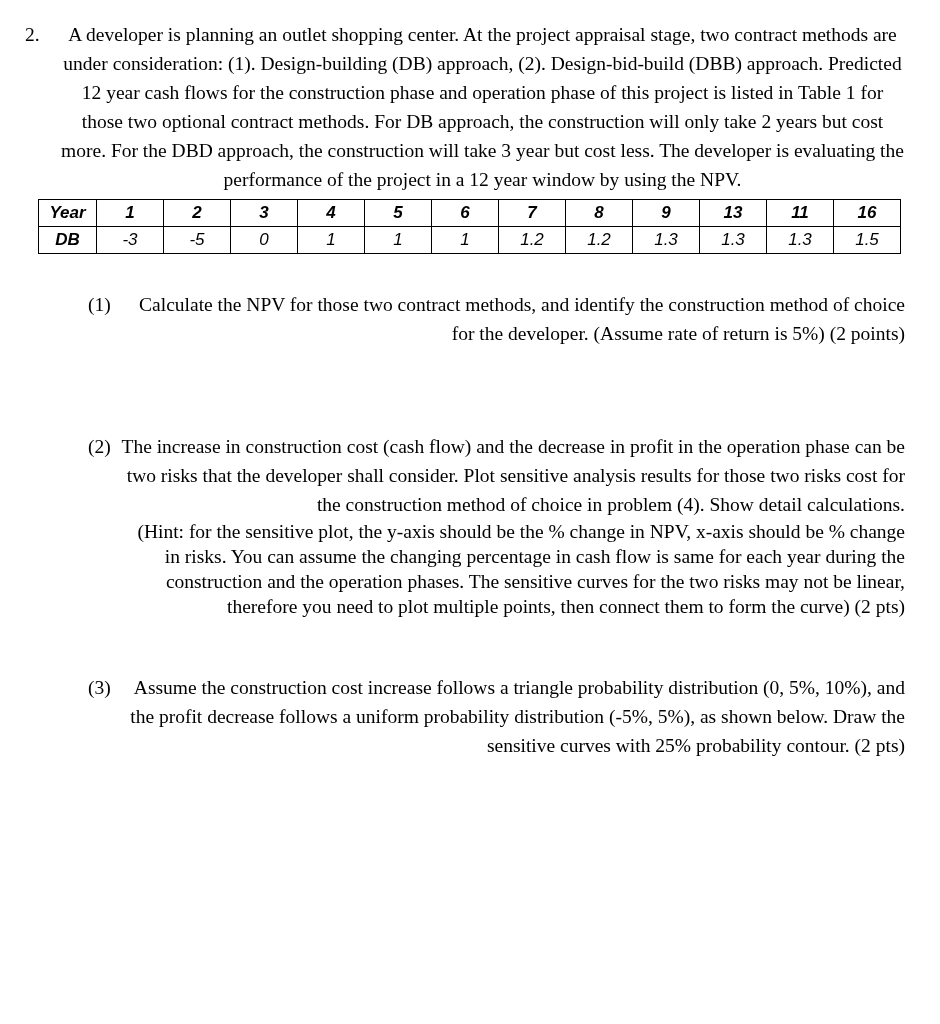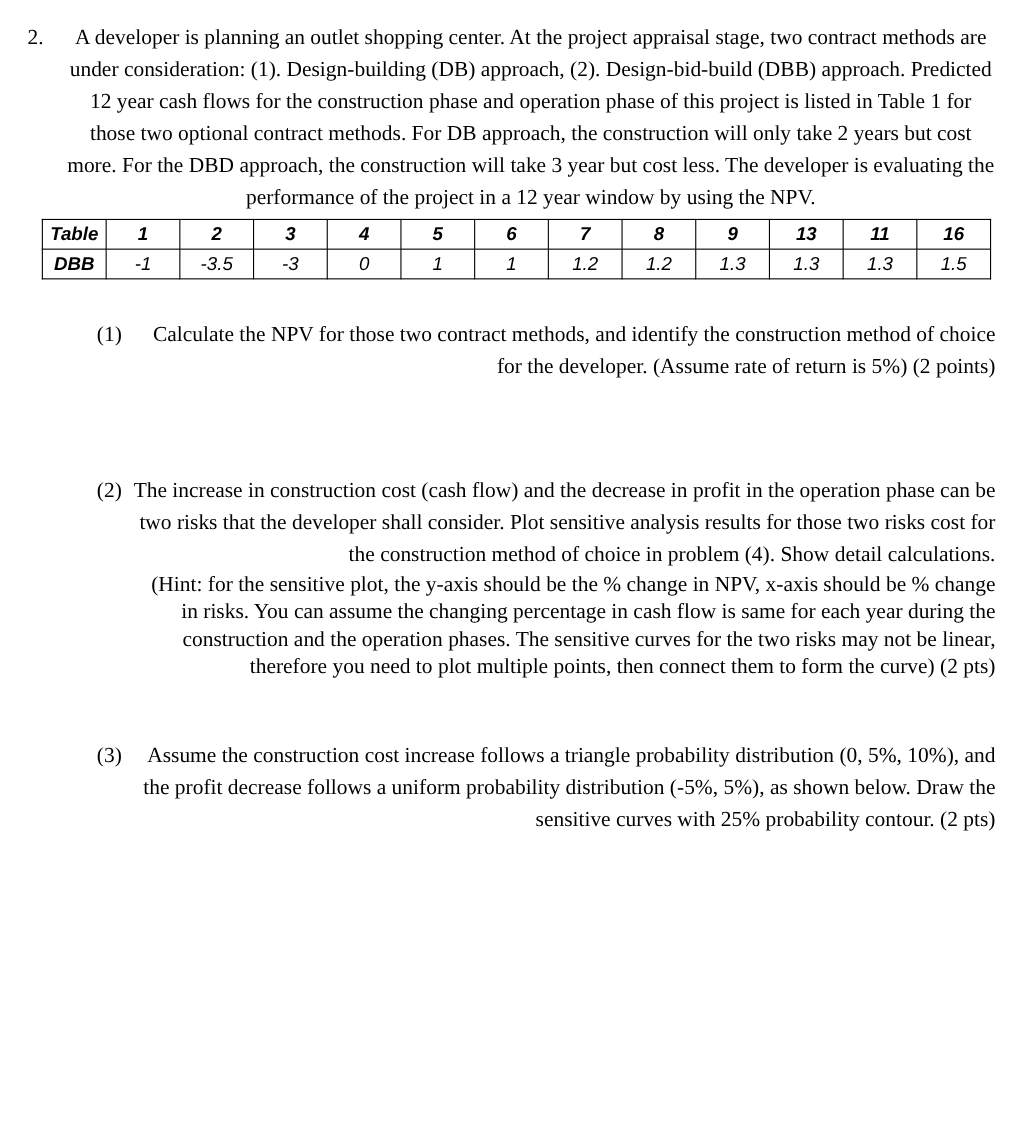--- a/index.html
+++ b/index.html
@@ -109,42 +109,42 @@
 
   <div class="problem-head">
     <div class="problem-number">2.</div>
     <div class="problem-intro">A developer is planning an outlet shopping center. At the project appraisal stage, two contract methods are under consideration: (1). Design-building (DB) approach, (2). Design-bid-build (DBB) approach. Predicted 12 year cash flows for the construction phase and operation phase of this project is listed in Table 1 for those two optional contract methods. For DB approach, the construction will only take 2 years but cost more. For the DBD approach, the construction will take 3 year but cost less.  The developer is evaluating the performance of the project in a 12 year window by using the NPV.</div>
   </div>
 
 
   <table class="cashflow">
     <thead>
       <tr>
-        <th class="col-year">Table</th>
+        <th class="col-year">Year</th>
         <th class="col-num">1</th>
         <th class="col-num">2</th>
         <th class="col-num">3</th>
         <th class="col-num">4</th>
         <th class="col-num">5</th>
         <th class="col-num">6</th>
         <th class="col-num">7</th>
         <th class="col-num">8</th>
         <th class="col-num">9</th>
         <th class="col-num">13</th>
         <th class="col-num">11</th>
         <th class="col-num">16</th>
       </tr>
     </thead>
     <tbody>
       <tr>
-        <td class="rowlabel">DBB</td>
-        <td>-1</td>
-        <td>-3.5</td>
+        <td class="rowlabel">DB</td>
         <td>-3</td>
+        <td>-5</td>
         <td>0</td>
+        <td>1</td>
         <td>1</td>
         <td>1</td>
         <td>1.2</td>
         <td>1.2</td>
         <td>1.3</td>
         <td>1.3</td>
         <td>1.3</td>
         <td>1.5</td>
       </tr>
     </tbody>

